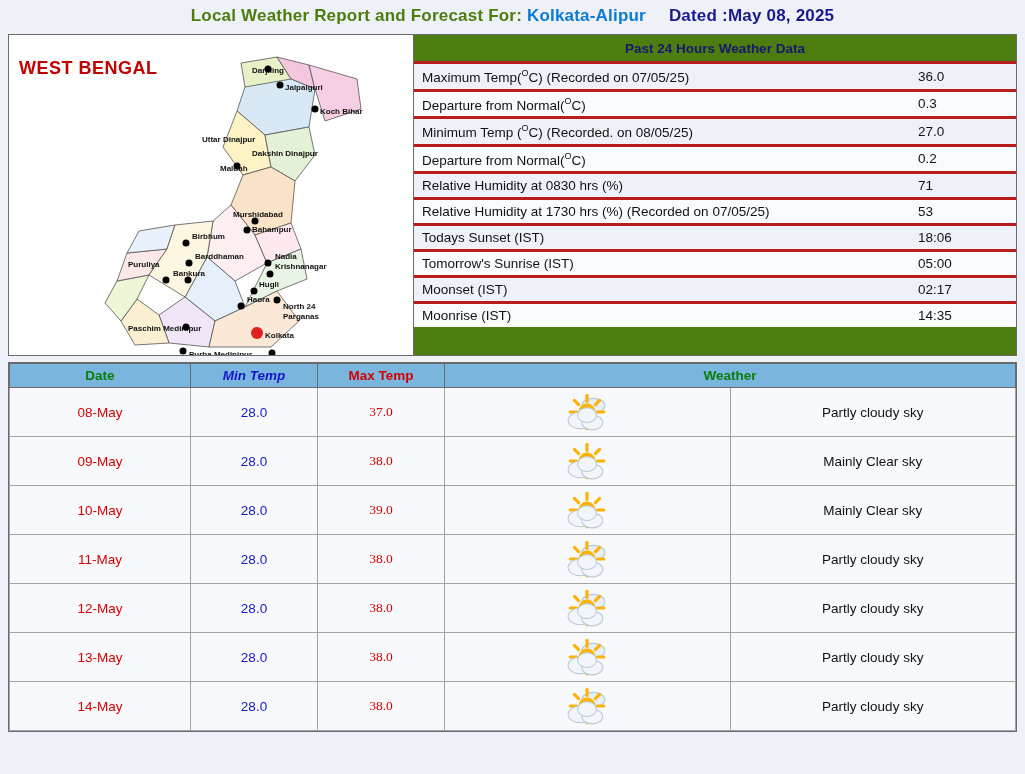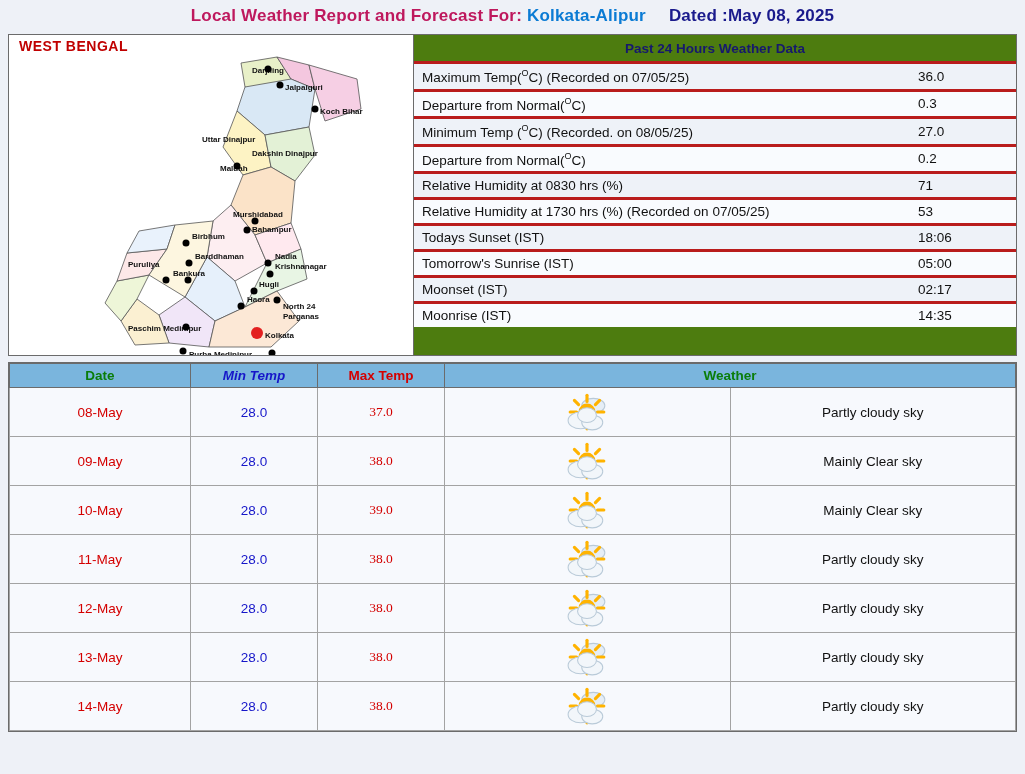--- a/index.html
+++ b/index.html
@@ -17,21 +17,21 @@
     overflow: hidden;
   }
   
   .header {
     text-align: center;
     padding: 6px 0 8px 0;
     font-size: 17px;
     font-weight: bold;
     letter-spacing: 0.2px;
   }
-  .header .h-title { color: #be185d; }
+  .header .h-title { color: #4d7c0f; }
   .header .h-station { color: #0b7bd4; }
   .header .h-date { color: #1a1a8c; margin-left: 18px; }
 
   
   .top-row {
     display: flex;
     margin: 0 8px;
     border: 1px solid #6b6b6b;
     background: #ffffff;
     height: 322px;
@@ -40,22 +40,22 @@
   .map-panel {
     width: 404px;
     border-right: 1px solid #6b6b6b;
     position: relative;
     background: #ffffff;
     overflow: hidden;
   }
   .map-title {
     position: absolute;
     left: 10px;
-    top: 3px;
-    font-size: 14px;
+    top: 23px;
+    font-size: 18px;
     font-weight: bold;
     color: #c00000;
     letter-spacing: 0.5px;
     z-index: 5;
   }
   .map-svg { position: absolute; left: 0; top: 0; }
 
   .data-panel { flex: 1; background: #4d7c0f; }
   .data-title {
     text-align: center;

